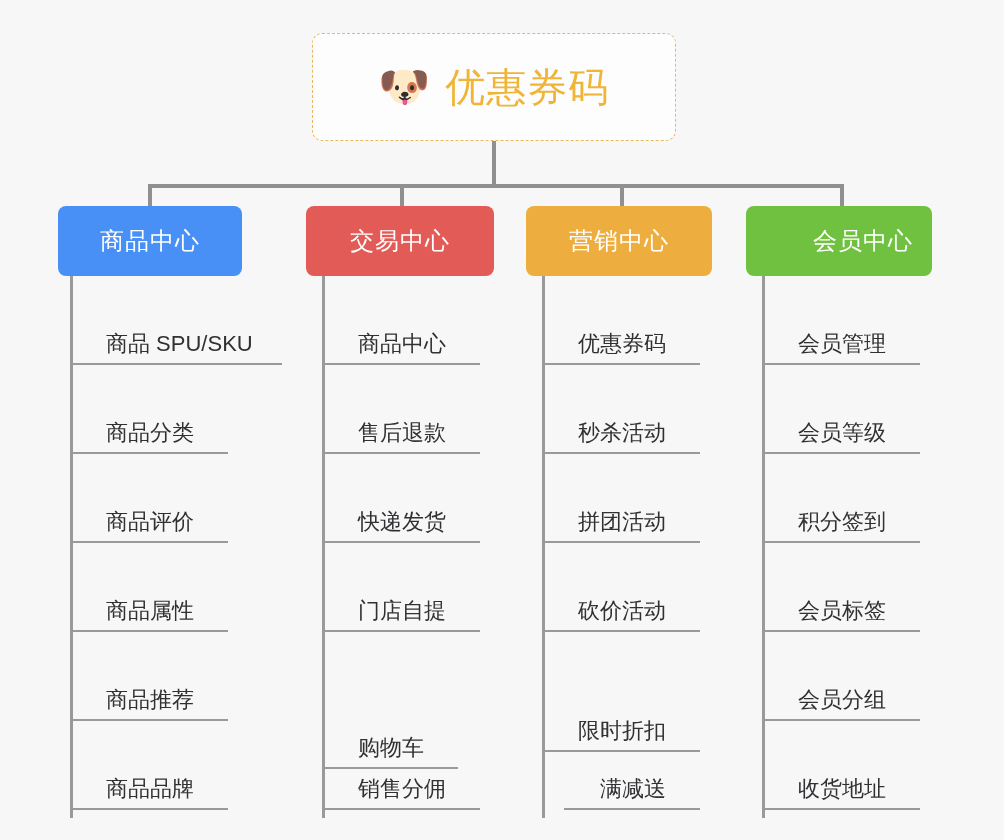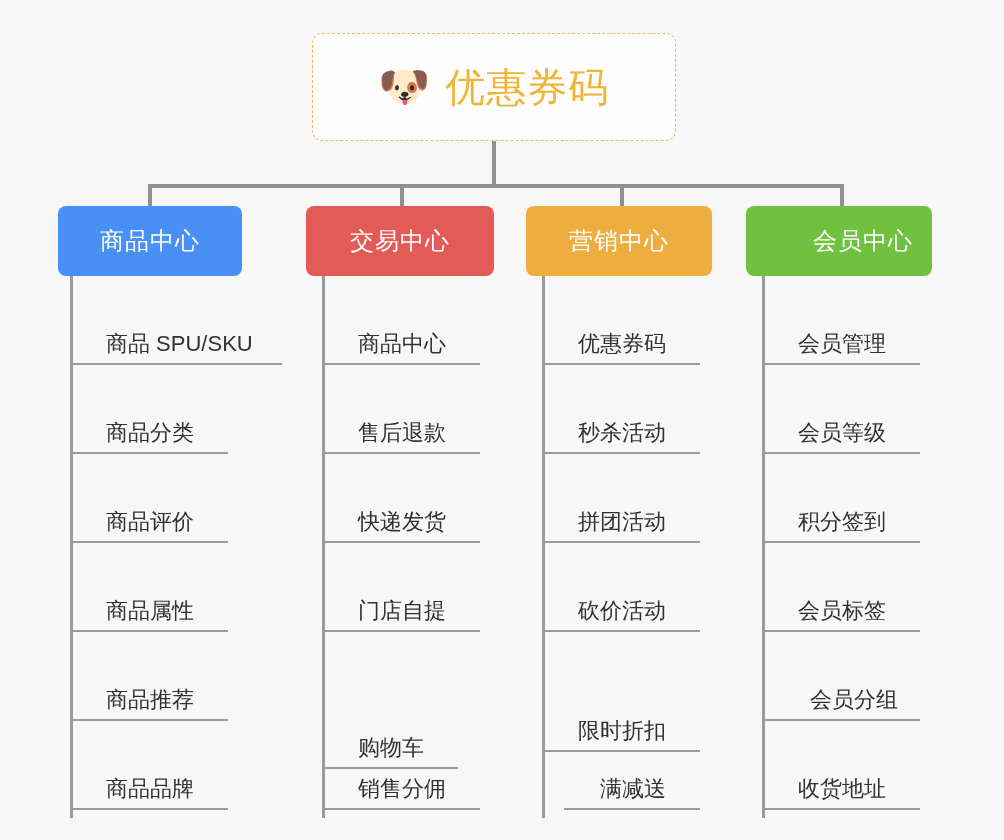--- a/index.html
+++ b/index.html
@@ -185,20 +185,20 @@
     <div class="leaf" style="top:89px;">
       <span class="leaf-label" style="width:158px;">会员等级</span>
     </div>
     <div class="leaf" style="top:178px;">
       <span class="leaf-label" style="width:158px;">积分签到</span>
     </div>
     <div class="leaf" style="top:267px;">
       <span class="leaf-label" style="width:158px;">会员标签</span>
     </div>
     <div class="leaf" style="top:356px;">
-      <span class="leaf-label" style="width:158px;text-align:center;">会员分组</span>
+      <span class="leaf-label" style="width:158px;">会员分组</span>
     </div>
     <div class="leaf" style="top:445px;">
       <span class="leaf-label" style="width:158px;">收货地址</span>
     </div>
   </div>
 
 </div>
 
 </body></html>

